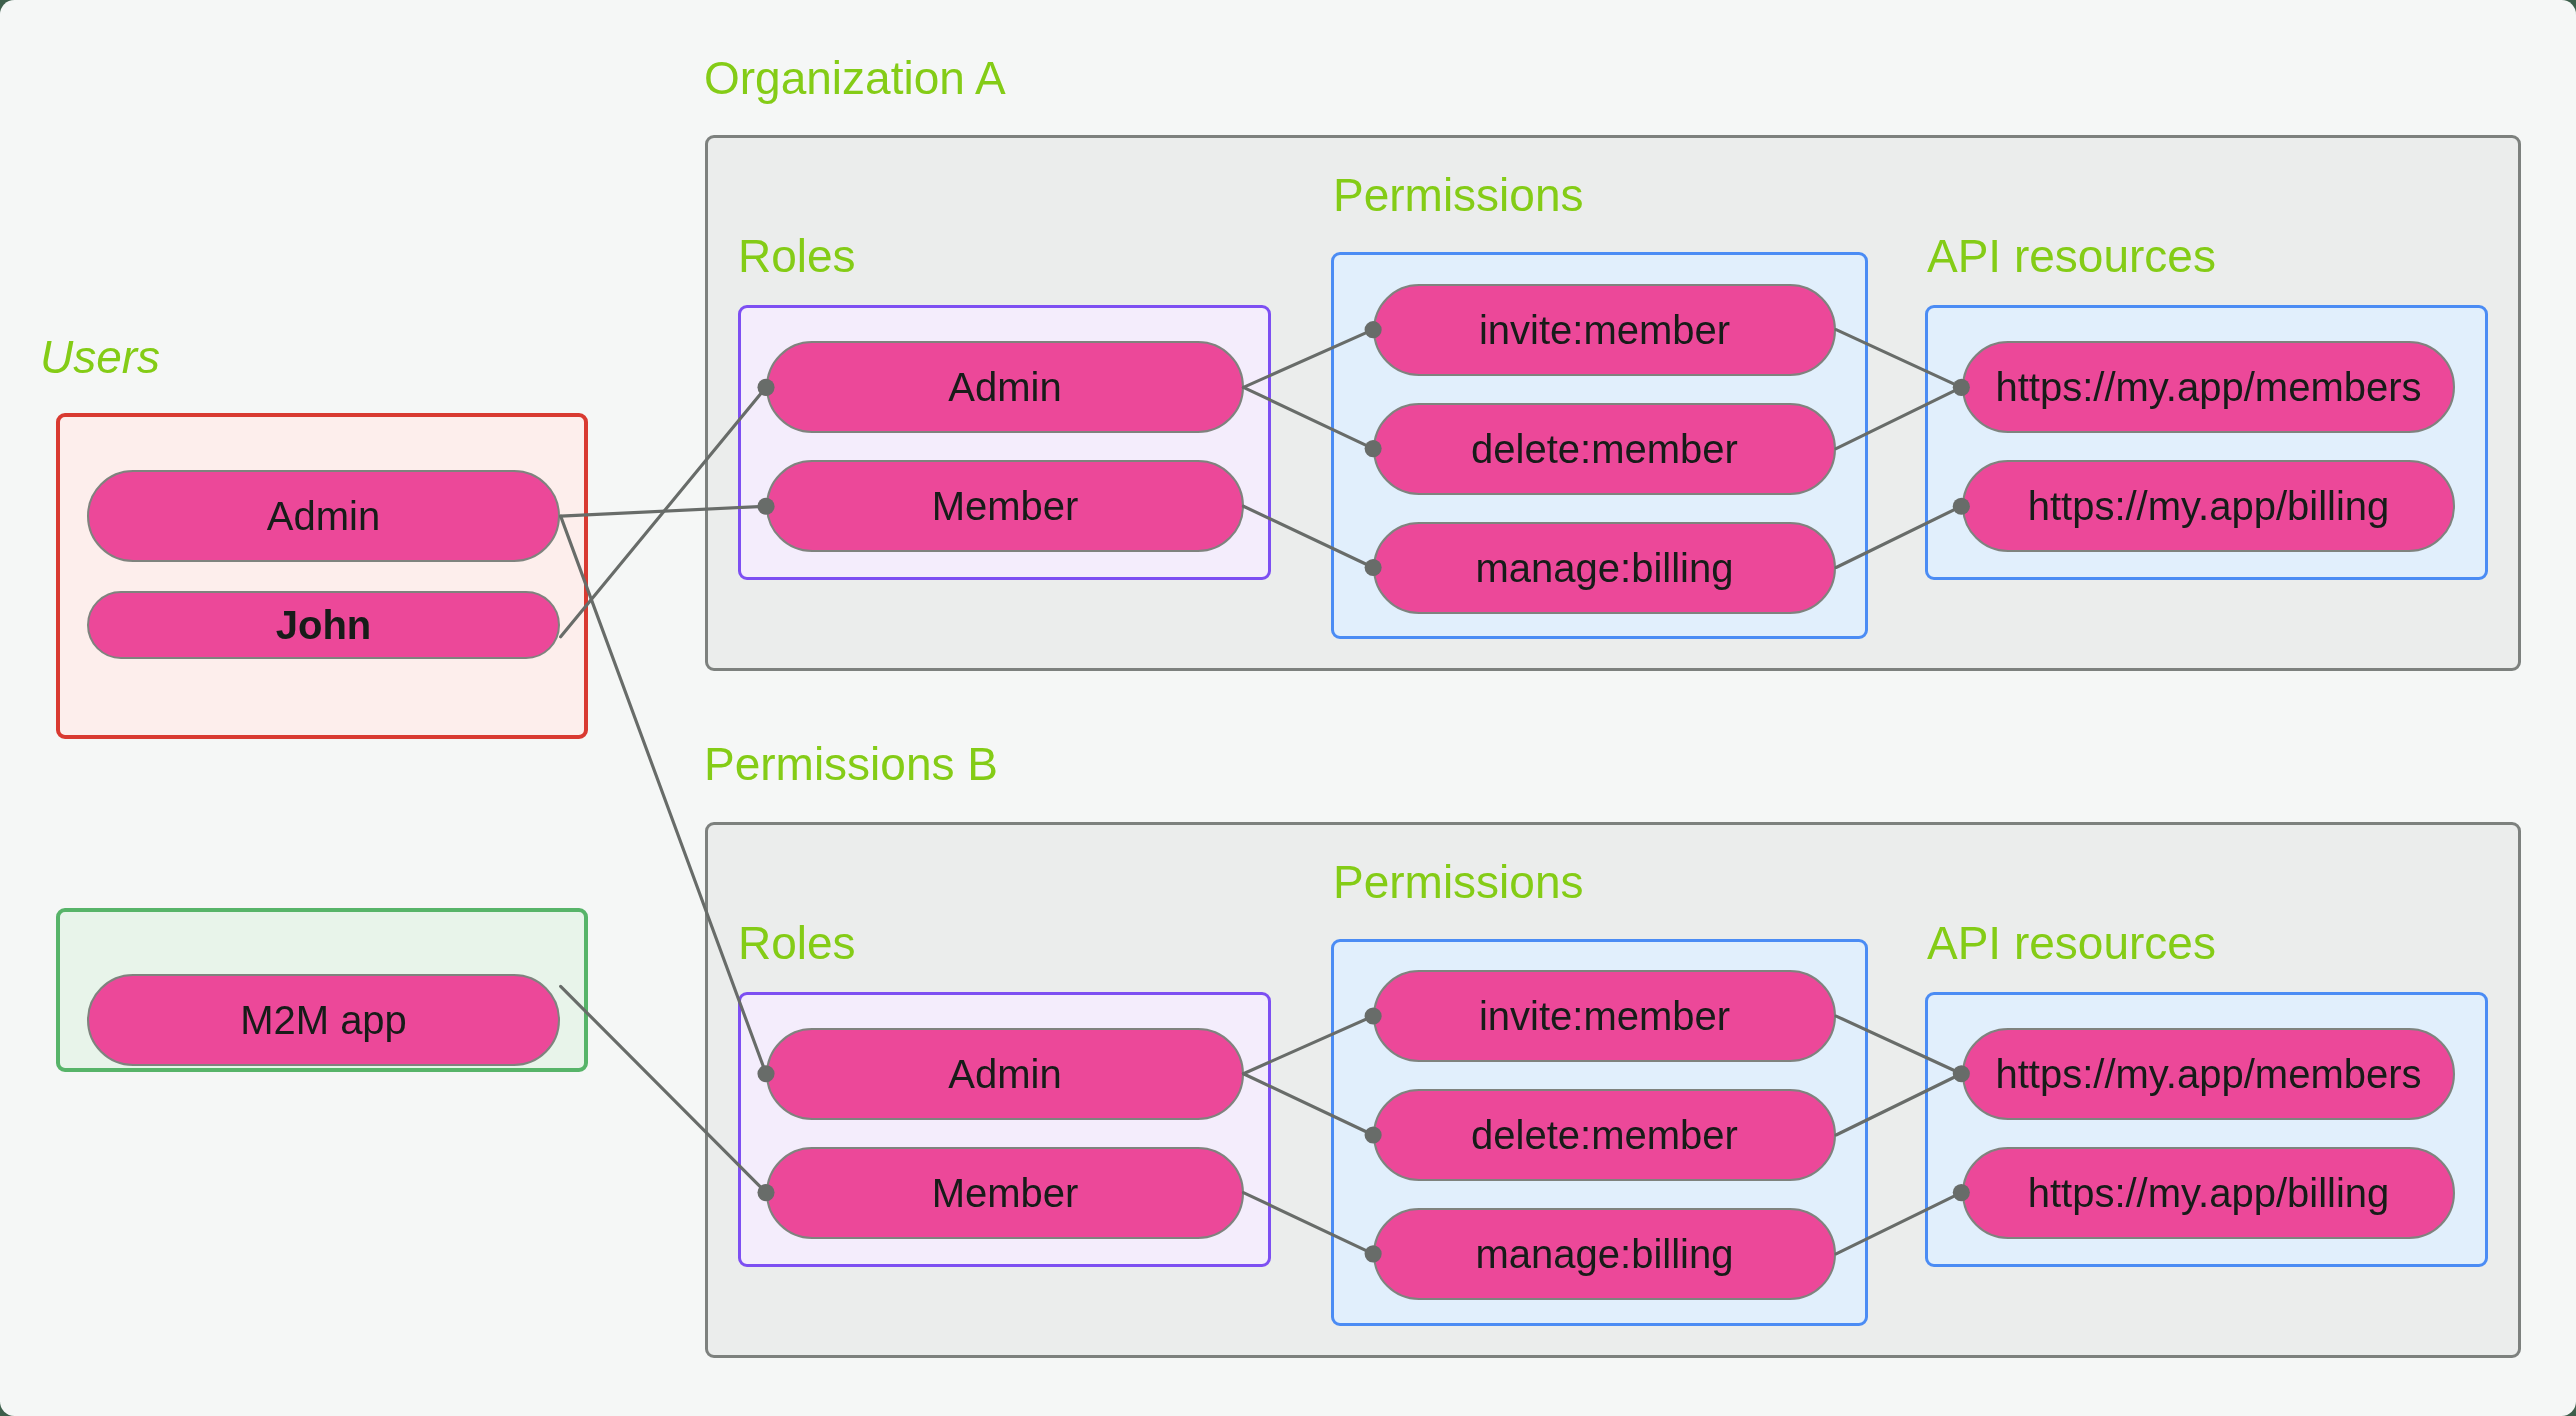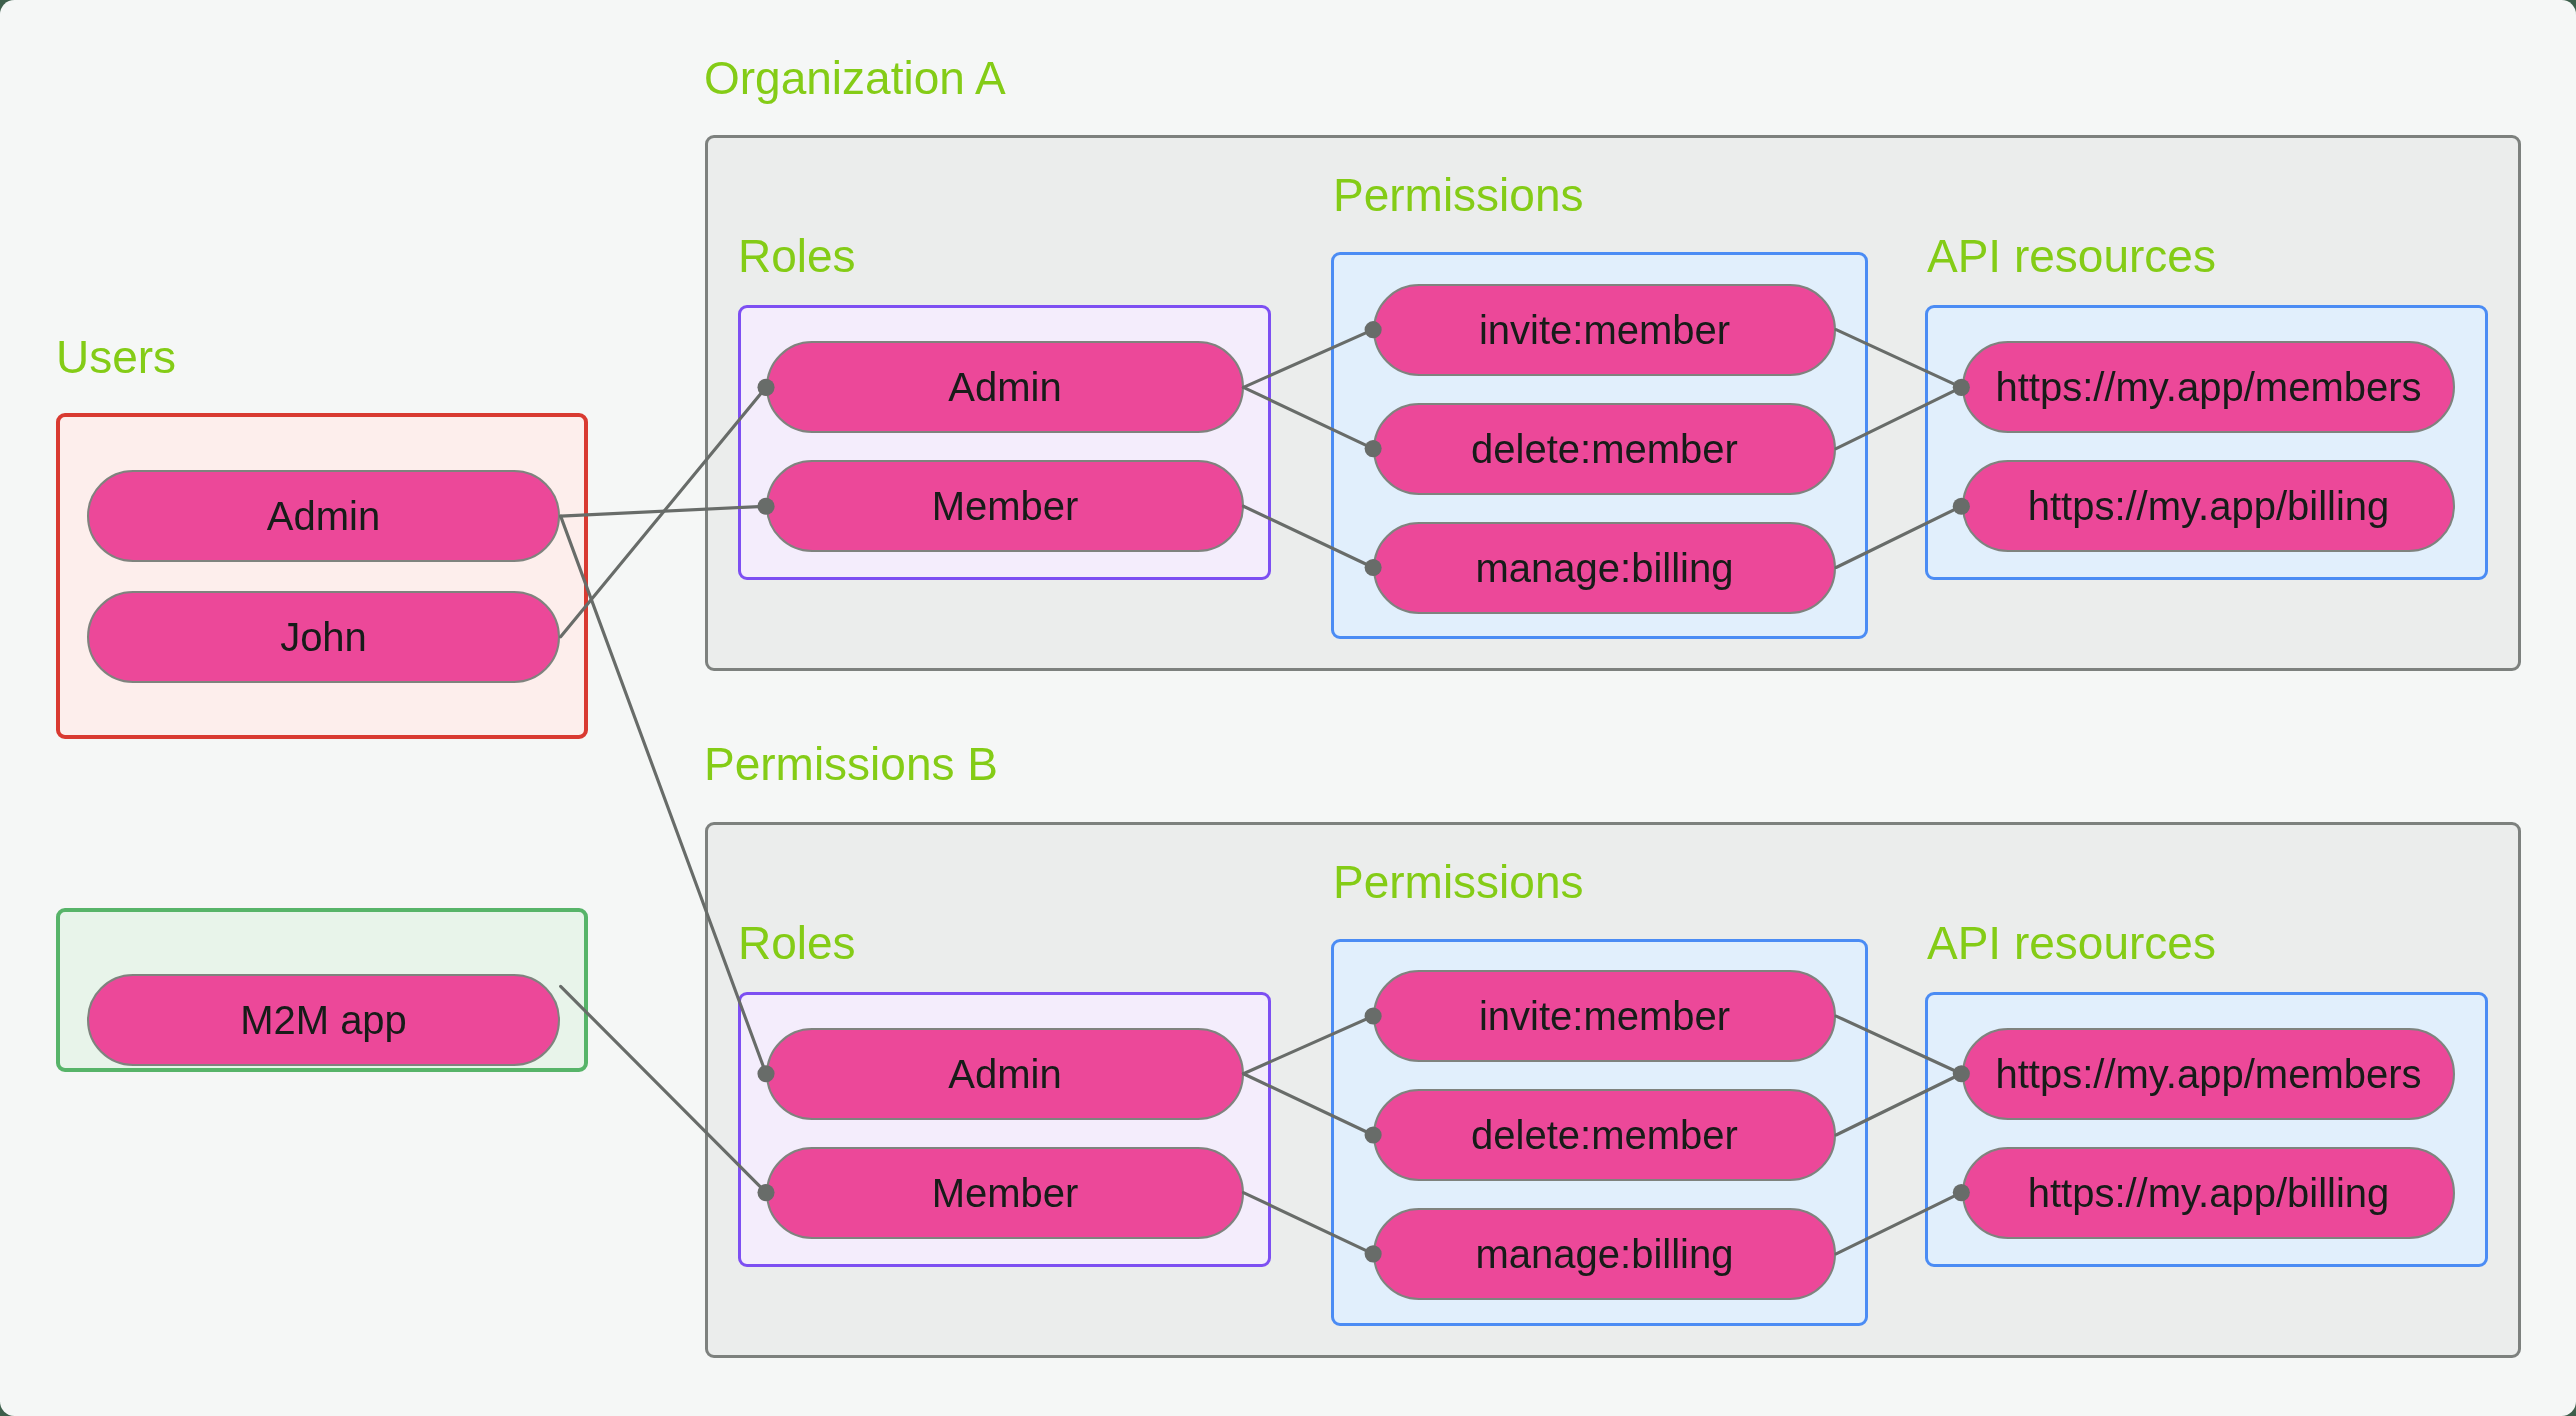--- a/index.html
+++ b/index.html
@@ -46,24 +46,24 @@
     pointer-events:none;
     z-index:10;
   }
 </style>
 </head>
 <body>
 
 <div class="stage">
   <div class="panel"></div>
 
-  <div class="label" style="left:56px; top:335px;">Users</div>
+  <div class="label" style="left:40px; top:335px;font-style:italic;">Users</div>
   <div class="group-box users-box" style="left:56px; top:413px; width:532px; height:326px;"></div>
   <div class="pill" style="left:87px; top:470px; width:473px; height:92px;">Admin</div>
-  <div class="pill" style="left:87px; top:591px; width:473px; height:92px;">John</div>
+  <div class="pill" style="left:87px; top:591px; width:473px; height:68px;font-weight:bold;">John</div>
 
   <div class="group-box m2m-box" style="left:56px; top:908px; width:532px; height:164px;"></div>
   <div class="pill" style="left:87px; top:941px; width:473px; height:92px;margin-top:33px;">M2M app</div>
 
   <div class="label" style="left:704px; top:56px;">Organization A</div>
   <div class="group-box org-box" style="left:705px; top:135px; width:1816px; height:536px;"></div>
 
   <div class="label" style="left:738px; top:234px;">Roles</div>
   <div class="group-box roles-box" style="left:738px; top:305px; width:533px; height:275px;"></div>
   <div class="pill" style="left:766px; top:341px; width:478px; height:92px;">Admin</div>

